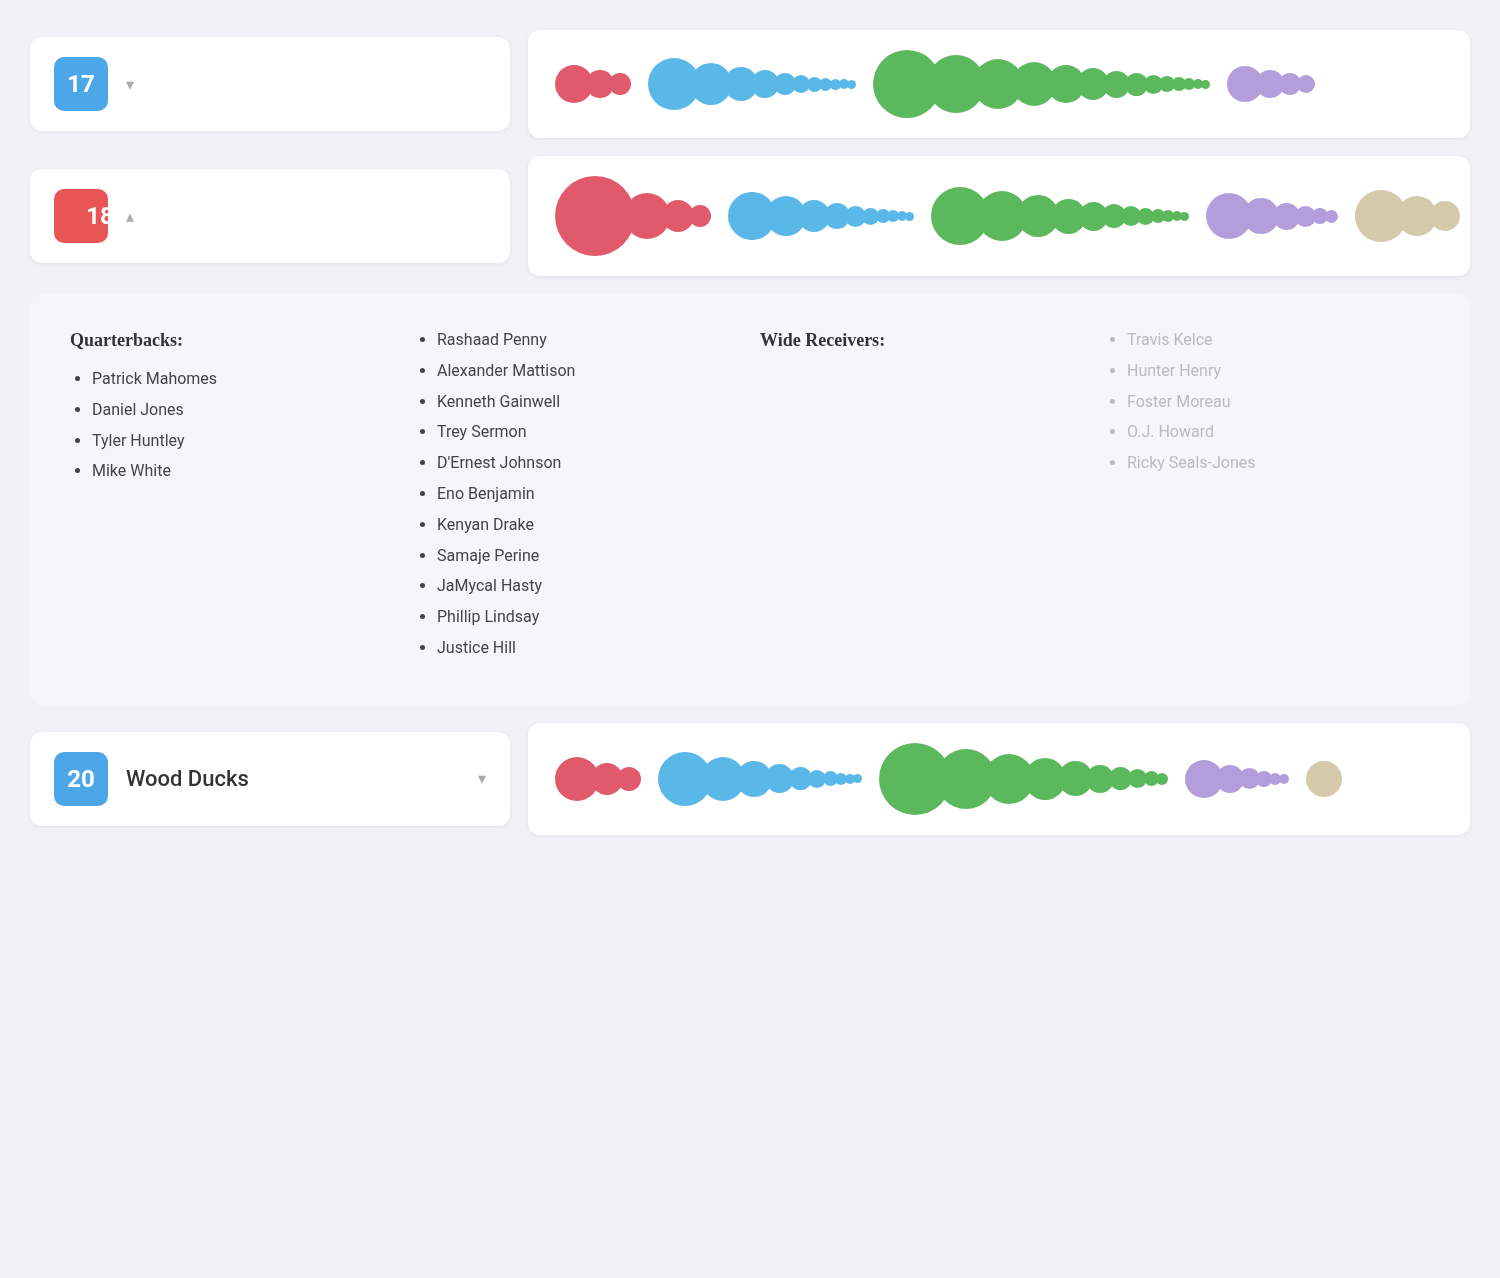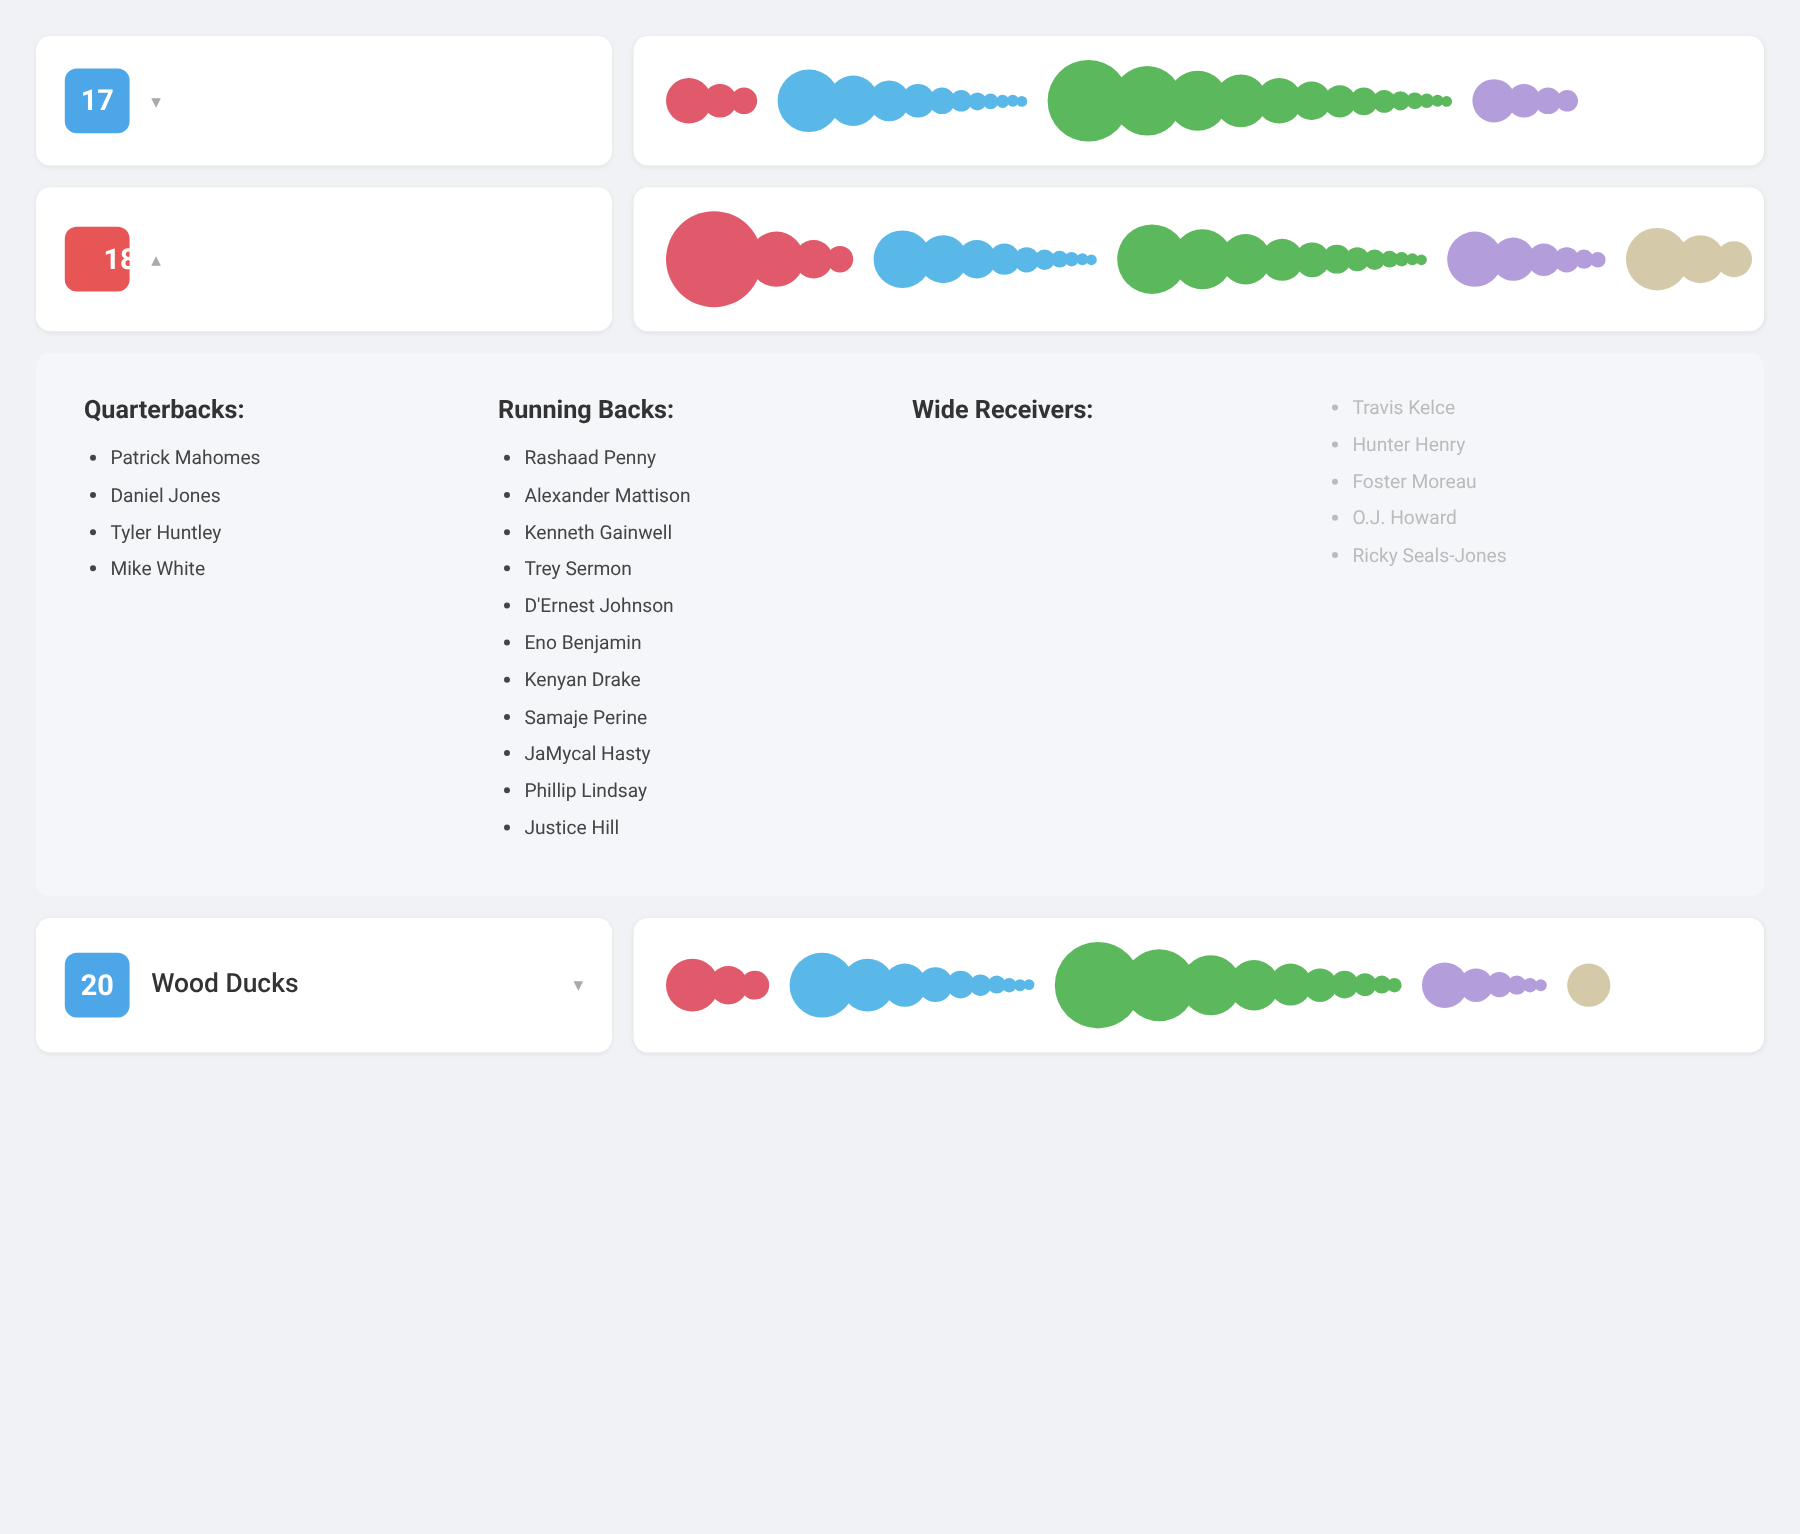--- a/index.html
+++ b/index.html
@@ -8,20 +8,21 @@
       font-family: -apple-system, BlinkMacSystemFont, 'Segoe UI', Roboto, sans-serif;
       padding: 30px;
       width: 1500px;
       min-height: 1278px;
     }
 
     .team-row {
       display: flex;
       margin-bottom: 18px;
       gap: 0;
+      align-items: center;
     }
 
     .team-left {
       background: white;
       border-radius: 12px;
       padding: 20px 24px;
       display: flex;
       align-items: center;
       gap: 18px;
       width: 480px;
@@ -104,24 +105,25 @@
       flex: 1;
       padding-right: 20px;
     }
 
     .position-column:last-child {
       padding-right: 0;
       overflow: hidden;
     }
 
     .position-title {
-      font-size: 21px;
+      font-size: 18px;
       font-weight: 700;
       color: #333;
       margin-bottom: 18px;
+      font-family: Liberation Serif, serif;
     }
 
     .position-title.faded {
       color: #bbb;
     }
 
     .player-list {
       list-style: disc;
       padding-left: 22px;
     }
@@ -251,21 +253,20 @@
 <div class="position-column">
       <div class="position-title">Quarterbacks:</div>
       <ul class="player-list">
         <li>Patrick Mahomes</li>
         <li>Daniel Jones</li>
         <li>Tyler Huntley</li>
         <li>Mike White</li>
       </ul>
     </div>
     <div class="position-column">
-      <div class="position-title">Running Backs:</div>
       <ul class="player-list">
         <li>Rashaad Penny</li>
         <li>Alexander Mattison</li>
         <li>Kenneth Gainwell</li>
         <li>Trey Sermon</li>
         <li>D'Ernest Johnson</li>
         <li>Eno Benjamin</li>
         <li>Kenyan Drake</li>
         <li>Samaje Perine</li>
         <li>JaMycal Hasty</li>

